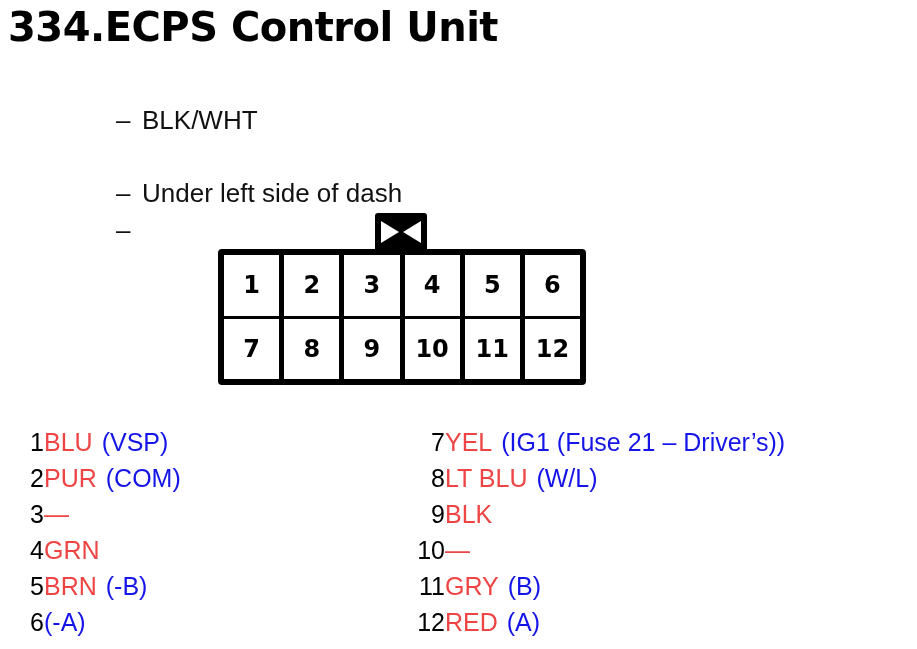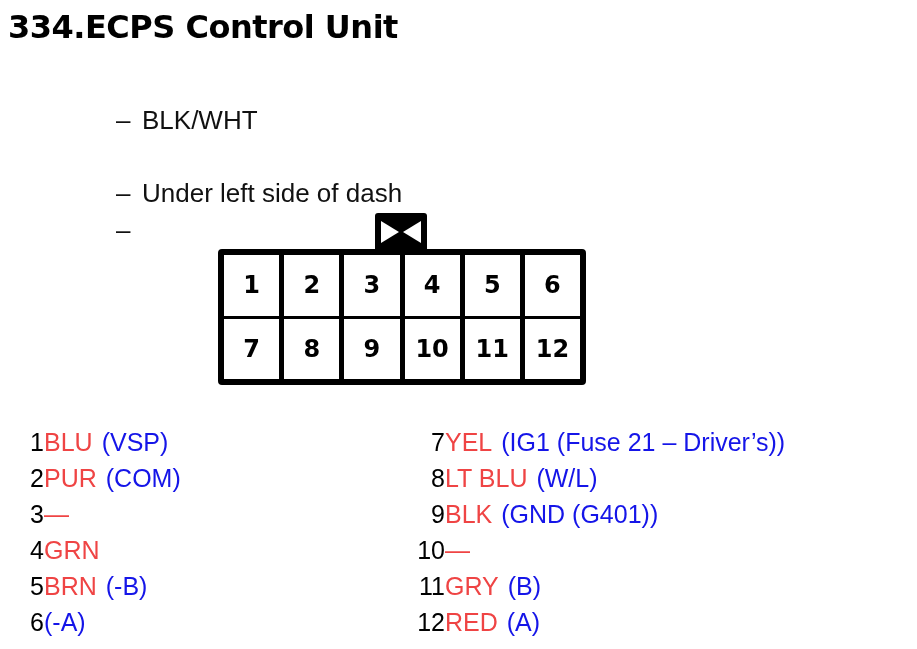--- a/index.html
+++ b/index.html
@@ -15,21 +15,21 @@
     font-family: "Liberation Sans", sans-serif;
     color: #000000;
   }
 
   
   #page-title {
     position: absolute;
     left: 8px;
     top: 2px;
     font-family: "DejaVu Sans", sans-serif;
-    font-size: 32px;
+    font-size: 40px;
     font-weight: bold;
     letter-spacing: -0.5px;
     line-height: 50px;
     white-space: nowrap;
     color: #000000;
   }
 
   
   #bullet-list {
     position: absolute;
@@ -246,21 +246,20 @@
       <span class="legend-signal">(IG1 (Fuse 21 – Driver’s))</span>
     </div>
     <div class="legend-row">
       <span class="legend-num">8</span>
       <span class="legend-wire">LT BLU</span>
       <span class="legend-signal">(W/L)</span>
     </div>
     <div class="legend-row">
       <span class="legend-num">9</span>
       <span class="legend-wire">BLK</span>
-      <span class="legend-signal">(GND (G401))</span>
     </div>
     <div class="legend-row">
       <span class="legend-num">10</span>
       <span class="legend-wire">—</span>
       <span class="legend-signal"></span>
     </div>
     <div class="legend-row">
       <span class="legend-num">11</span>
       <span class="legend-wire">GRY</span>
       <span class="legend-signal">(B)</span>

